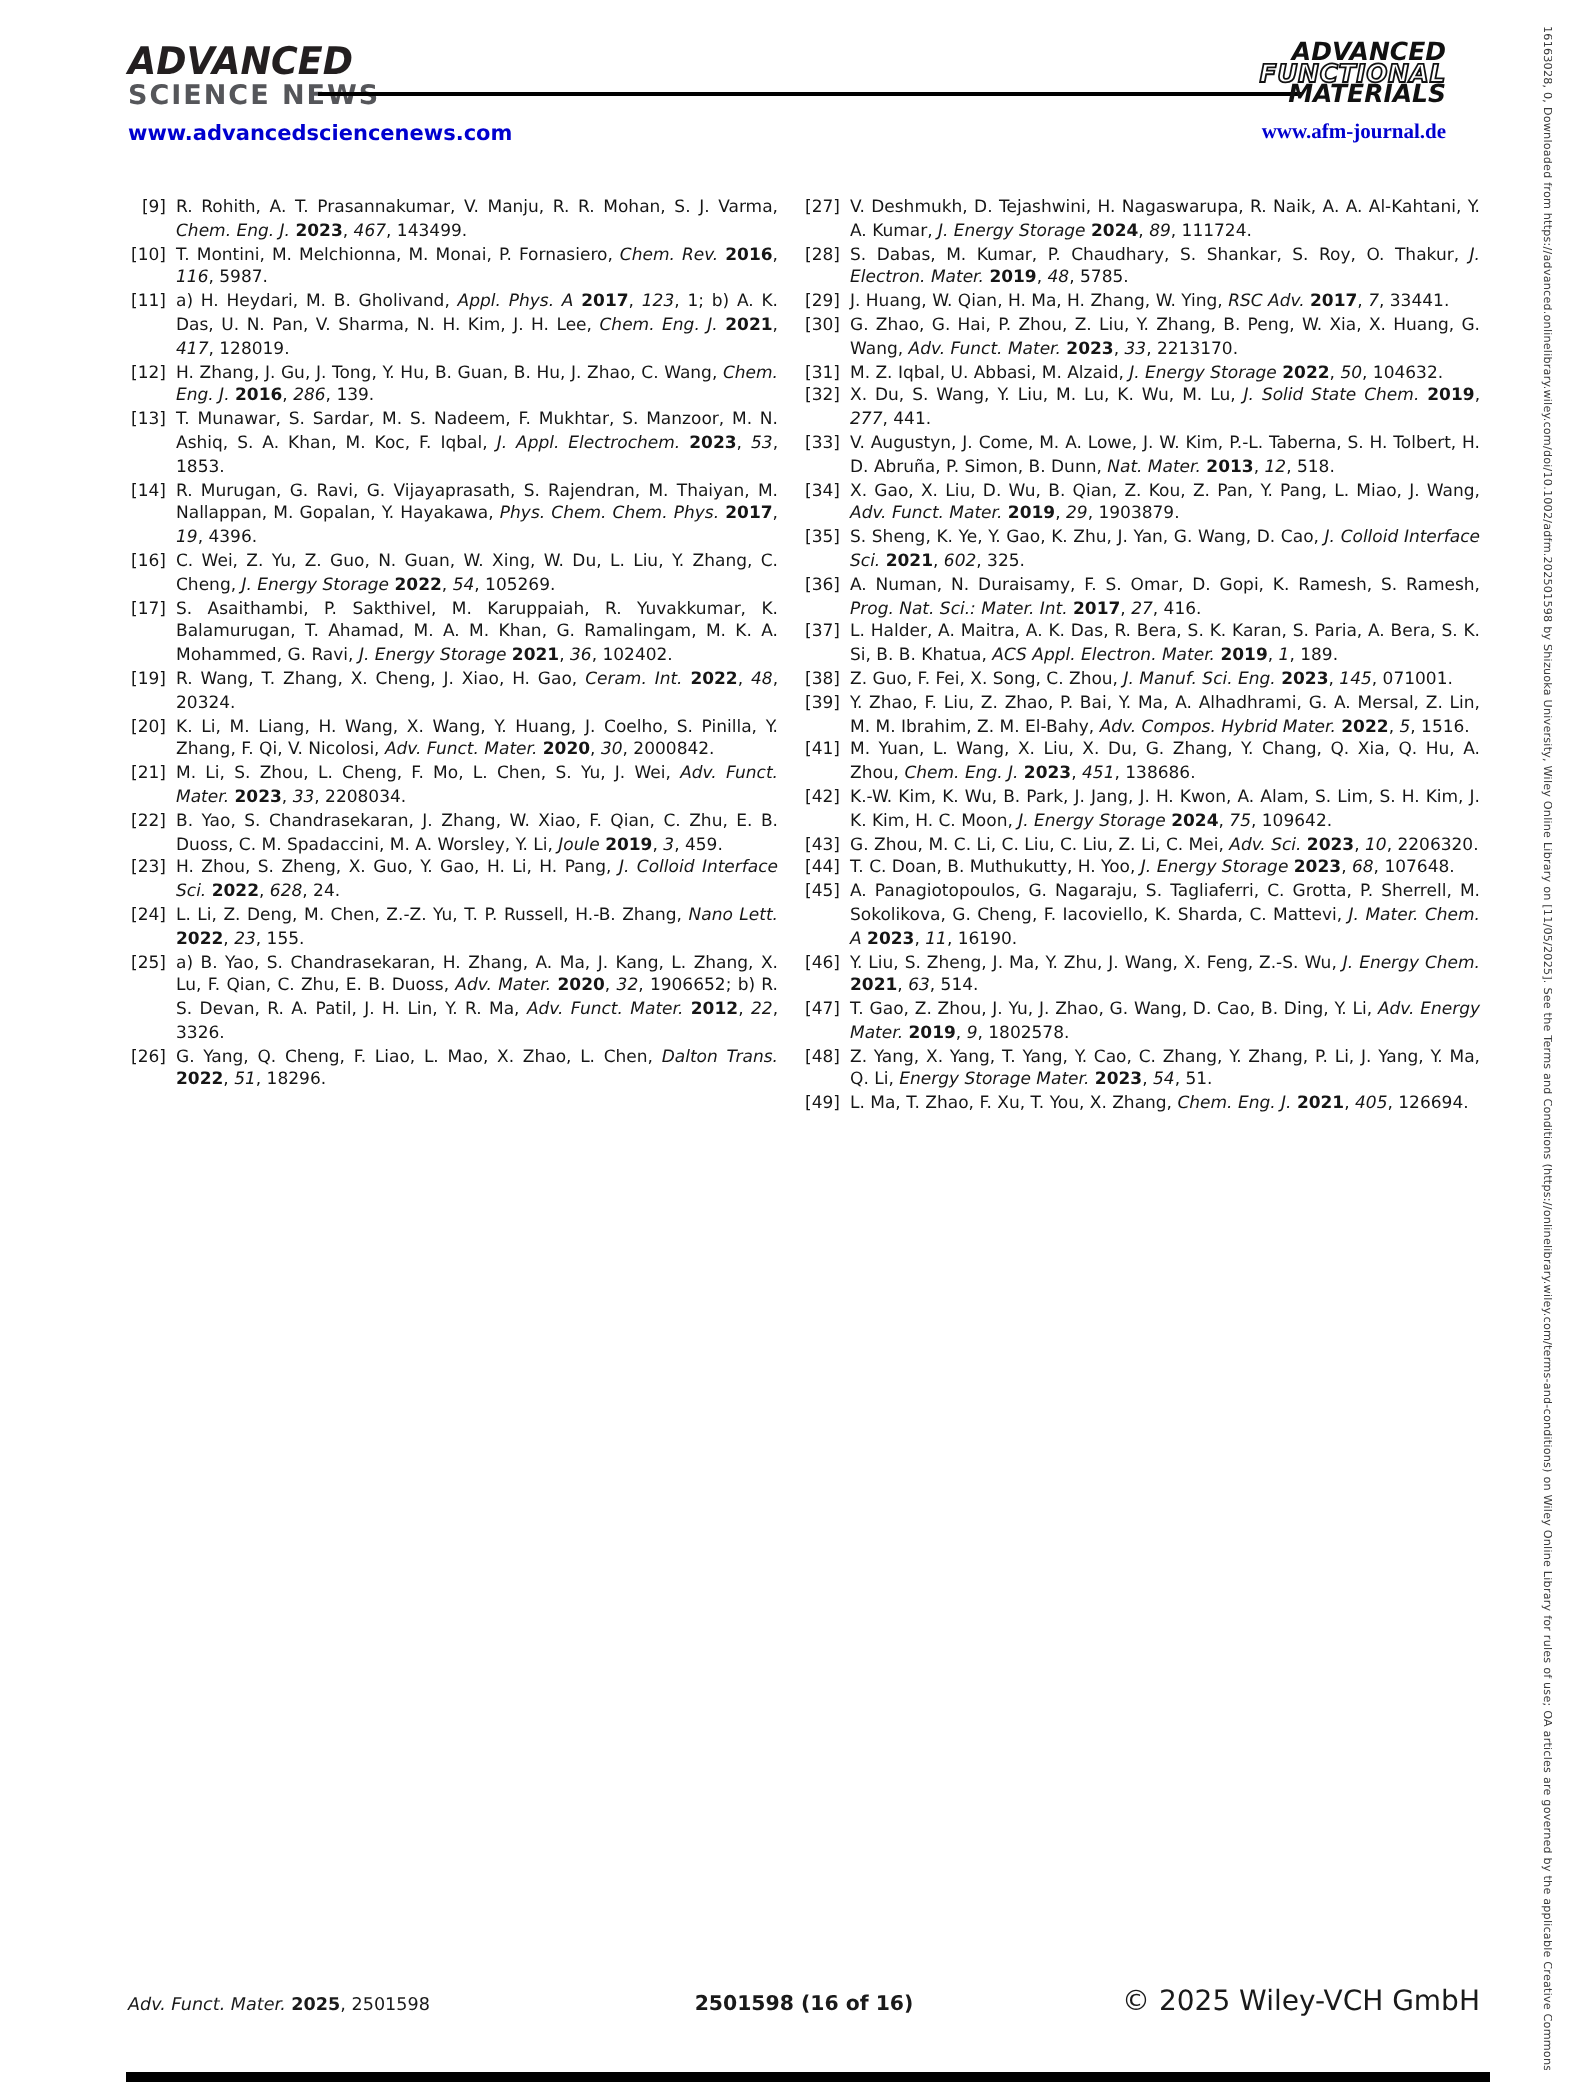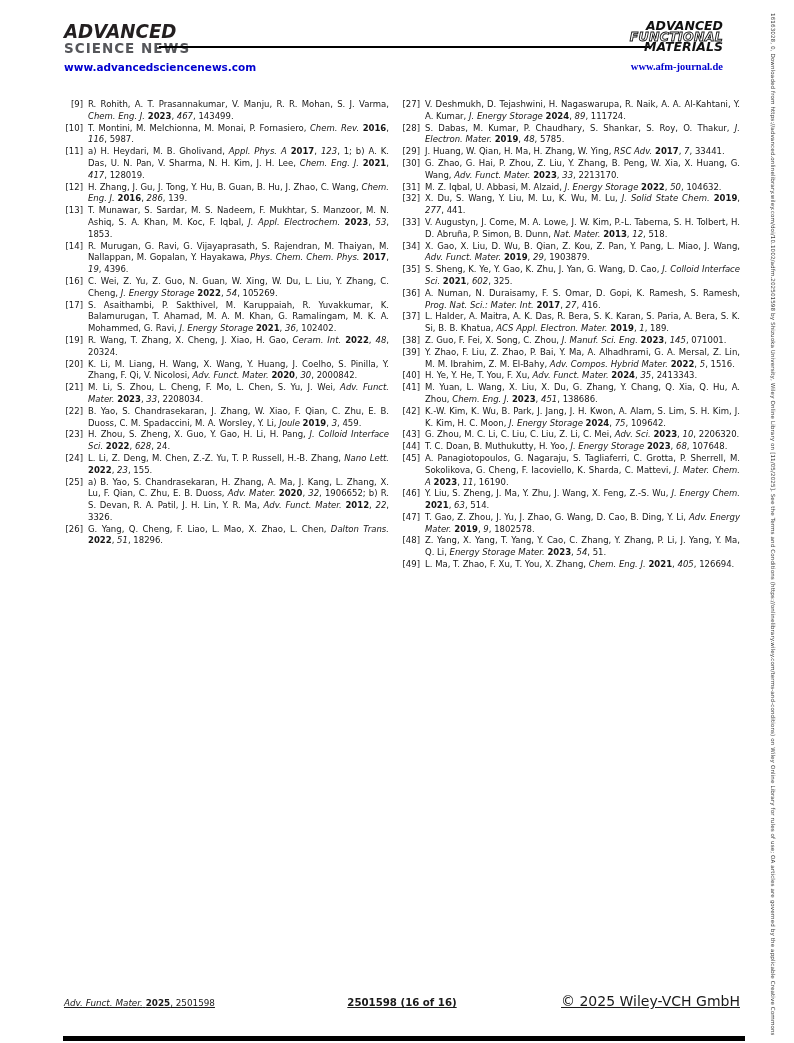--- a/index.html
+++ b/index.html
@@ -29,21 +29,21 @@
     font-size:8.5px;line-height:11.8px;color:#161616;
   }
   .refcol-left{width:324px;flex:0 0 324px;}
   .refcol-right{width:338px;flex:0 0 338px;}
   .ref{display:flex;}
   .ref-num{flex:0 0 18px;text-align:right;margin-right:5px;white-space:nowrap;}
   .ref-text{flex:1;text-align:justify;}
   .ref-text i{font-style:italic;}
   .ref-text b{font-weight:700;}
   
-  .footer{position:absolute;left:64px;top:993px;width:676px;display:flex;align-items:baseline;font-size:8.8px;color:#1a1a1a;text-decoration:underline;}
+  .footer{position:absolute;left:64px;top:993px;width:676px;display:flex;align-items:baseline;font-size:8.8px;color:#1a1a1a;}
   .footer .f-left{flex:1;text-align:left;}
   .footer .f-left i{font-style:italic;}
   .footer .f-left b{font-weight:700;}
   .footer .f-center{flex:1;text-align:center;font-weight:700;font-size:10.2px;}
   .footer .f-right{flex:1;text-align:right;font-size:14px;}
   
   .watermark{
     position:absolute;top:13px;right:18px;height:1022px;
     writing-mode:vertical-rl;font-size:5.6px;color:#3a3a3a;letter-spacing:.1px;
     white-space:nowrap;overflow:hidden;
@@ -182,24 +182,20 @@
       </div>
       <div class="ref">
         <span class="ref-num">[38]</span>
         <span class="ref-text">Z. Guo, F. Fei, X. Song, C. Zhou, <i>J. Manuf. Sci. Eng.</i> <b>2023</b>, <i>145</i>, 071001.</span>
       </div>
       <div class="ref">
         <span class="ref-num">[39]</span>
         <span class="ref-text">Y. Zhao, F. Liu, Z. Zhao, P. Bai, Y. Ma, A. Alhadhrami, G. A. Mersal, Z. Lin, M. M. Ibrahim, Z. M. El-Bahy, <i>Adv. Compos. Hybrid Mater.</i> <b>2022</b>, <i>5</i>, 1516.</span>
       </div>
       <div class="ref">
-        <span class="ref-num">[40]</span>
-        <span class="ref-text">H. Ye, Y. He, T. You, F. Xu, <i>Adv. Funct. Mater.</i> <b>2024</b>, <i>35</i>, 2413343.</span>
-      </div>
-      <div class="ref">
         <span class="ref-num">[41]</span>
         <span class="ref-text">M. Yuan, L. Wang, X. Liu, X. Du, G. Zhang, Y. Chang, Q. Xia, Q. Hu, A. Zhou, <i>Chem. Eng. J.</i> <b>2023</b>, <i>451</i>, 138686.</span>
       </div>
       <div class="ref">
         <span class="ref-num">[42]</span>
         <span class="ref-text">K.-W. Kim, K. Wu, B. Park, J. Jang, J. H. Kwon, A. Alam, S. Lim, S. H. Kim, J. K. Kim, H. C. Moon, <i>J. Energy Storage</i> <b>2024</b>, <i>75</i>, 109642.</span>
       </div>
       <div class="ref">
         <span class="ref-num">[43]</span>
         <span class="ref-text">G. Zhou, M. C. Li, C. Liu, C. Liu, Z. Li, C. Mei, <i>Adv. Sci.</i> <b>2023</b>, <i>10</i>, 2206320.</span>

